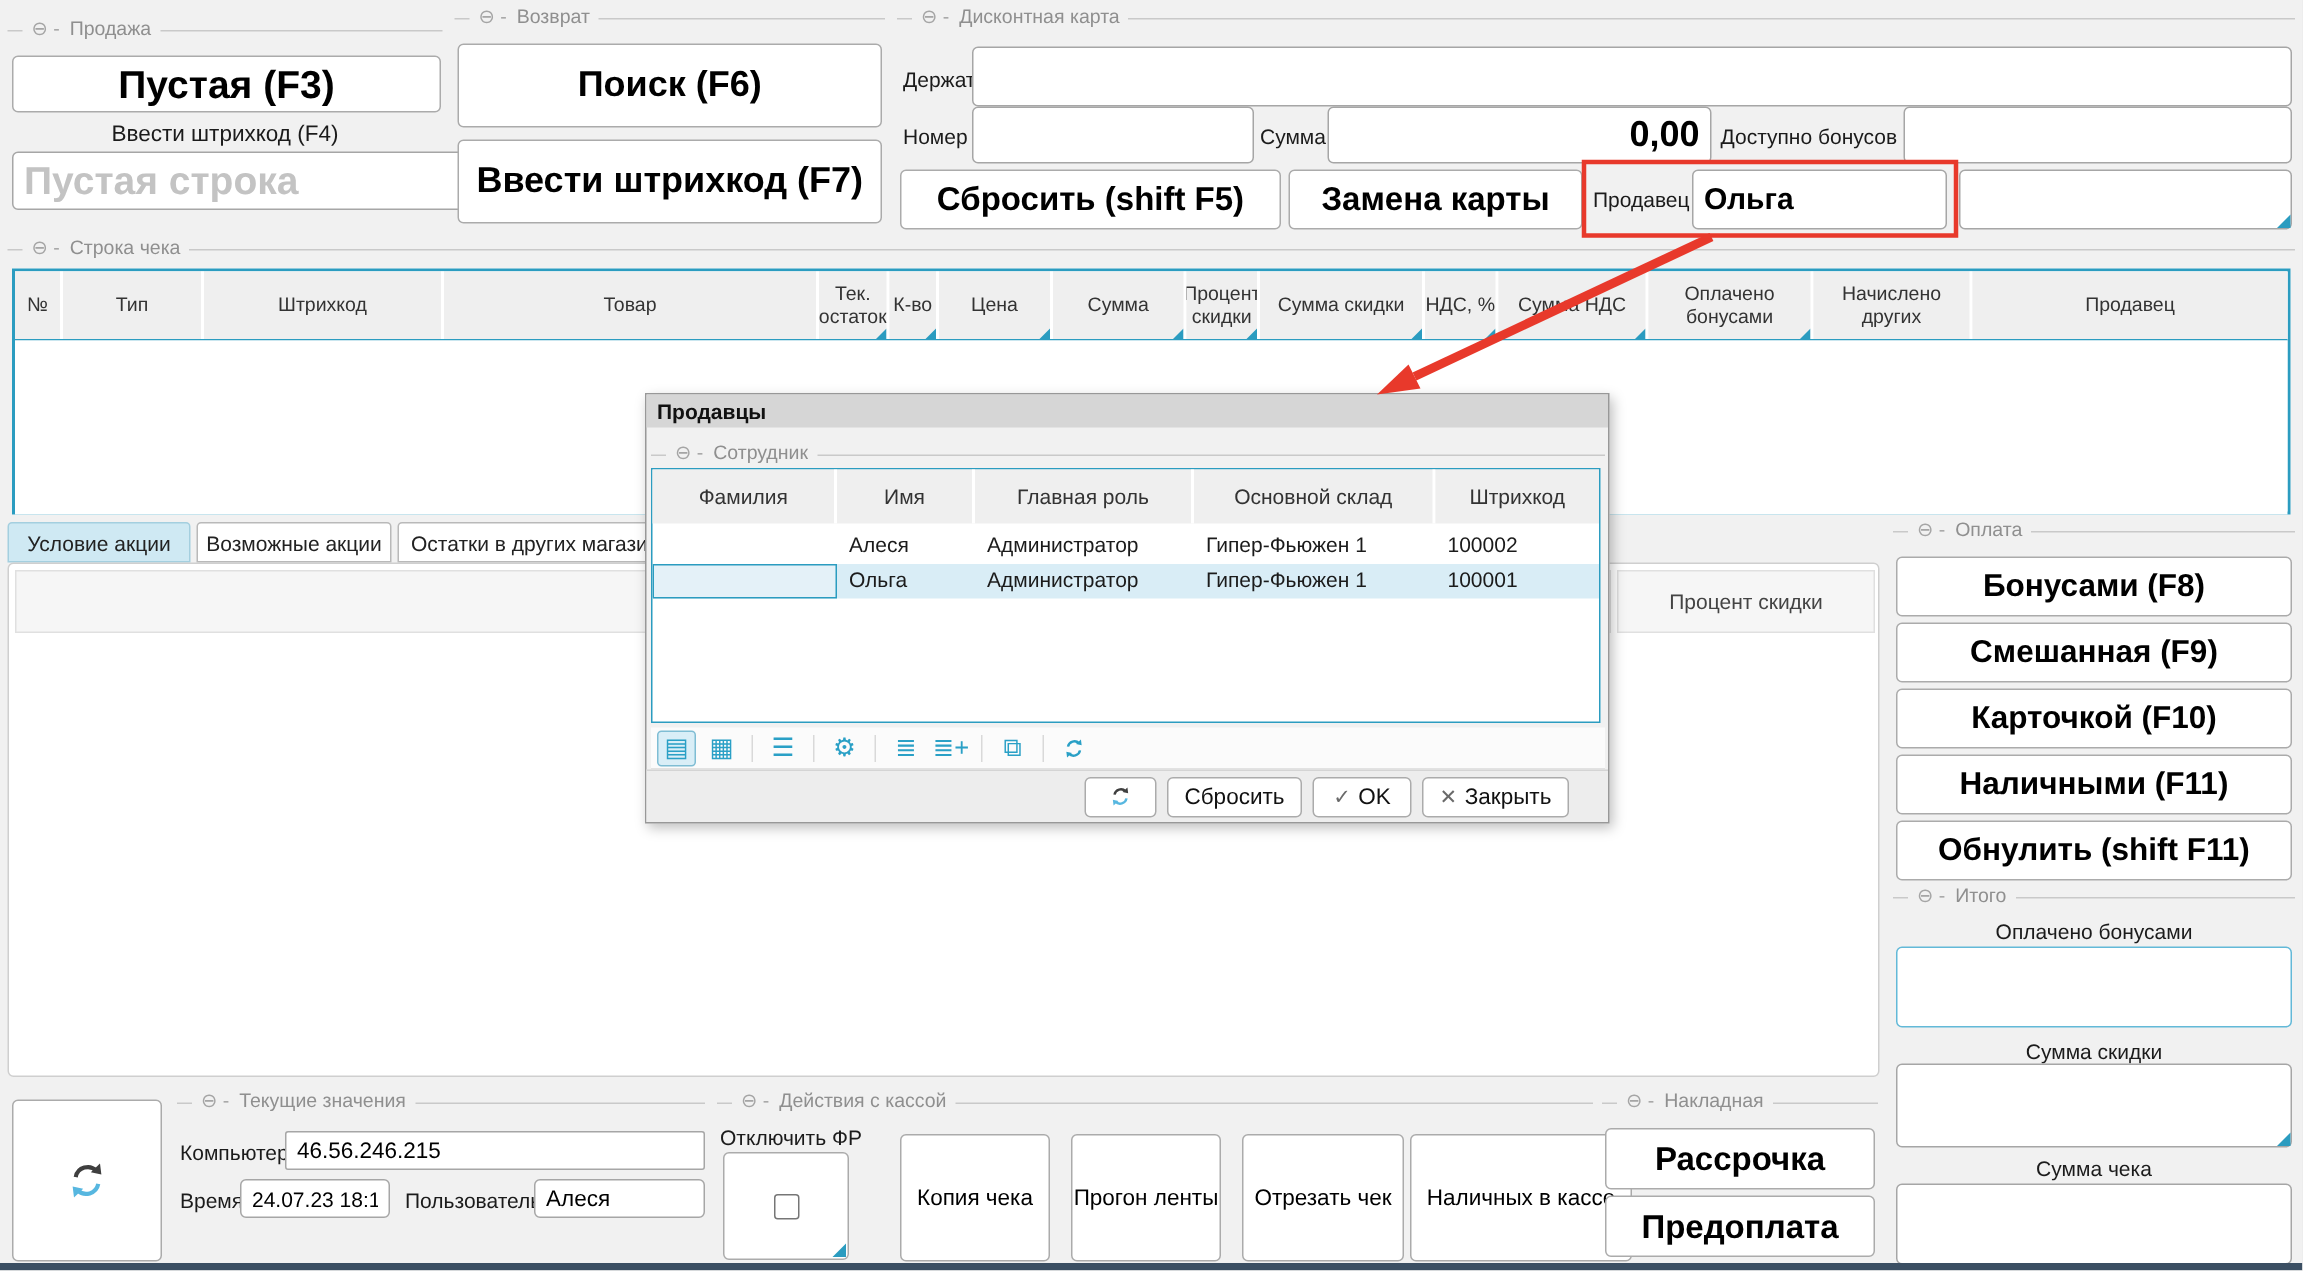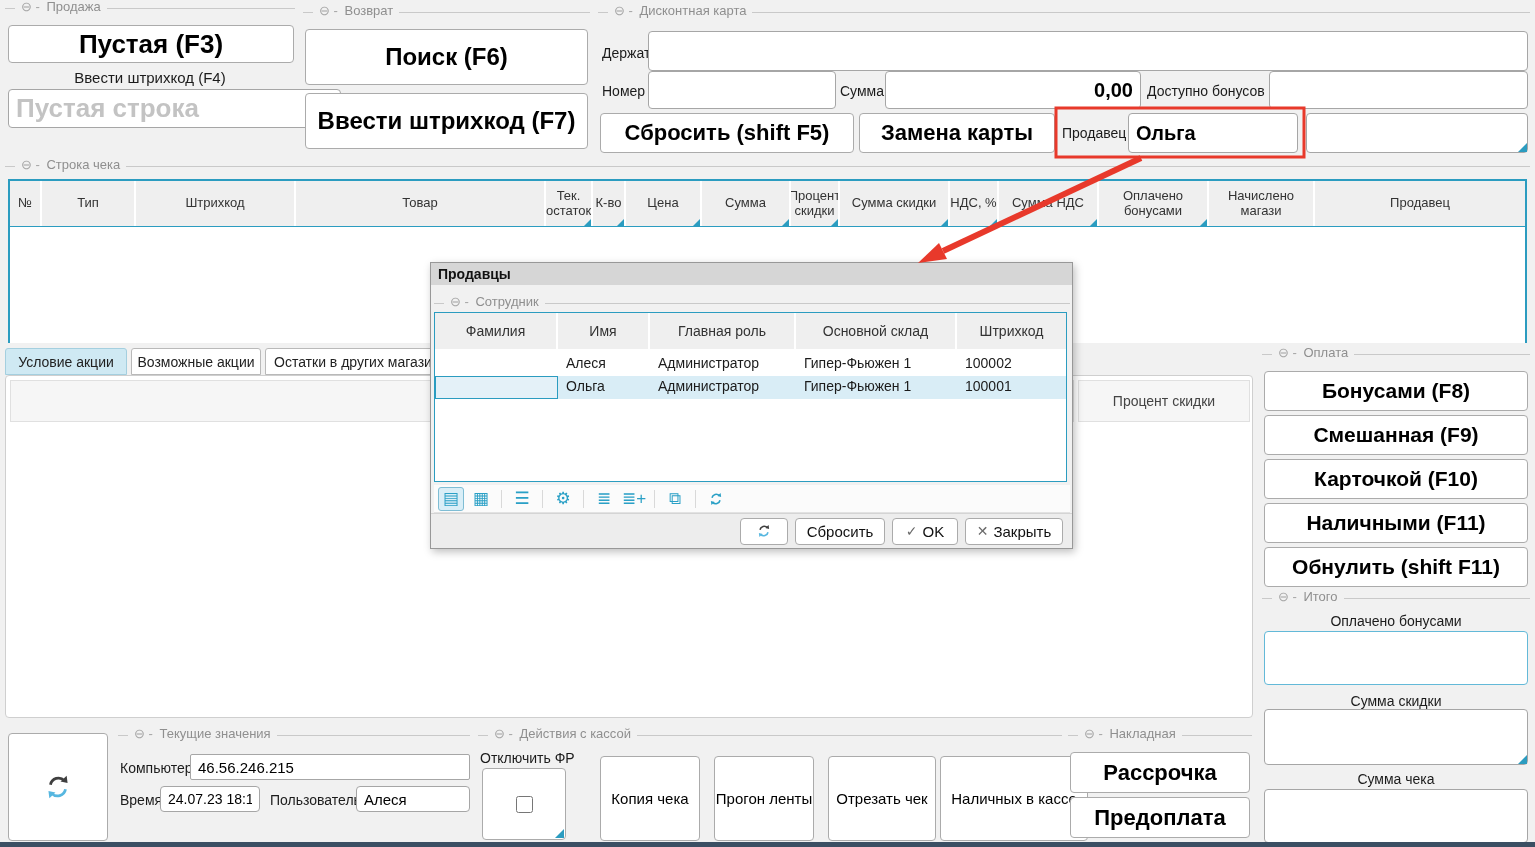--- a/index.html
+++ b/index.html
@@ -61,39 +61,39 @@
   .focuscell { outline:1px solid #2b9cc0; outline-offset:-1px; }
 
   .dtoolbar { position:absolute; display:flex; align-items:center; gap:4px; padding-left:4px;
               background:#fbfbfb; border-bottom:1px solid #e2e2e2; }
   .ticon { width:26px; height:24px; display:flex; align-items:center; justify-content:center;
            color:#2aa0c6; font-size:17px; cursor:pointer; }
   .ticon.sel { background:#d9eef7; border:1px solid #7fbdd4; border-radius:3px; }
   .tsep { width:1px; height:18px; background:#d9d9d9; margin:0 3px; }
 
   .dbtnbar { position:absolute; background:#ededed; border-top:1px solid #d4d4d4;
-             display:flex; align-items:center; justify-content:flex-end; gap:7px; padding-right:9px; }
+             display:flex; align-items:center; justify-content:flex-end; gap:7px; padding-right:26px; }
   .dbtn { height:27px; background:#fff; border:1px solid #ababab; border-radius:4px;
           display:flex; align-items:center; justify-content:center; gap:5px;
           font-size:15px; color:#111; cursor:pointer; }
   .dbtn .mark { color:#6a6a6a; font-size:14px; }
 
   
   #annot { position:absolute; left:0; top:0; z-index:60; pointer-events:none; }
 
   .bigph::placeholder { color:#c3c3c3; font-weight:bold; }
 
   .bottomstrip { position:absolute; left:0; top:842px; width:1535px; height:5px; background:#3b4f63; }
 </style>
 </head>
 <body>
 
 <div id="app">
 
-  <div class="grp" style="left:5px; top:8px; width:290px; height:143px;text-decoration:underline;">
+  <div class="grp" style="left:5px; top:20px; width:290px; height:143px;text-decoration:underline;">
     <div class="cap">
       <span class="gly">⊖ -</span>
       <span>Продажа</span>
     </div>
     <div class="btn" style="left:3px; top:16px; width:286px; height:38px; font-size:26px;">Пустая (F3)</div>
     <div class="lbl" style="left:0; top:60px; width:290px; text-align:center; font-size:15px;">Ввести штрихкод (F4)</div>
     <div class="inpwrap" style="left:3px; top:80px; width:333px; height:39px;">
       <input class="bigph" style="font-size: 26px; font-weight: bold;" placeholder="Пустая строка">
       <span class="grip"></span>
     </div>
@@ -117,21 +117,21 @@
     <div class="inpwrap" style="left:50px; top:18px; width:880px; height:40px;">
       <input value="" style="">
     </div>
 
     <div class="lbl" style="left:4px; top:70px;">Номер</div>
     <div class="inpwrap" style="left:50px; top:58px; width:188px; height:38px;">
       <input value="" style="">
     </div>
     <div class="lbl" style="left:242px; top:70px;">Сумма</div>
     <div class="inpwrap" style="left:287px; top:58px; width:256px; height:38px;">
-      <input style="text-align: right; font-size: 20px; font-weight: bold; padding-left: 44px;" value="0,00">
+      <input style="text-align: right; font-size: 24px; font-weight: bold; padding-left: 44px;" value="0,00">
     </div>
     <div class="lbl" style="left:549px; top:70px;">Доступно бонусов</div>
     <div class="inpwrap" style="left:671px; top:58px; width:259px; height:38px;">
       <input value="" style="">
     </div>
 
     <div class="btn" style="left:2px; top:100px; width:254px; height:40px; font-size:22px;">Сбросить (shift F5)</div>
     <div class="btn" style="left:261px; top:100px; width:196px; height:40px; font-size:22px;">Замена карты</div>
     <div class="lbl" style="left:464px; top:112px;">Продавец</div>
     <div class="inpwrap" style="left:530px; top:100px; width:170px; height:40px;">
@@ -192,21 +192,21 @@
           </div>
         <div class="hcell" style="flex:0 0 100px;">
             <span>Сумма НДС</span>
             <span class="ftri"></span>
           </div>
         <div class="hcell" style="flex:0 0 110px;">
             <span>Оплачено бонусами</span>
             <span class="ftri"></span>
           </div>
         <div class="hcell" style="flex:0 0 106px;">
-            <span>Начислено магази</span>
+            <span>Начислено других</span>
           </div>
         <div class="hcell" style="flex:1; border-right:none;">
             <span>Продавец</span>
           </div>
       </div>
       <div style="height:116px; background:#fff;"></div>
     </div>
   </div>
 
   <div class="tab active" style="left:5px; top:348px; width:122px;">

